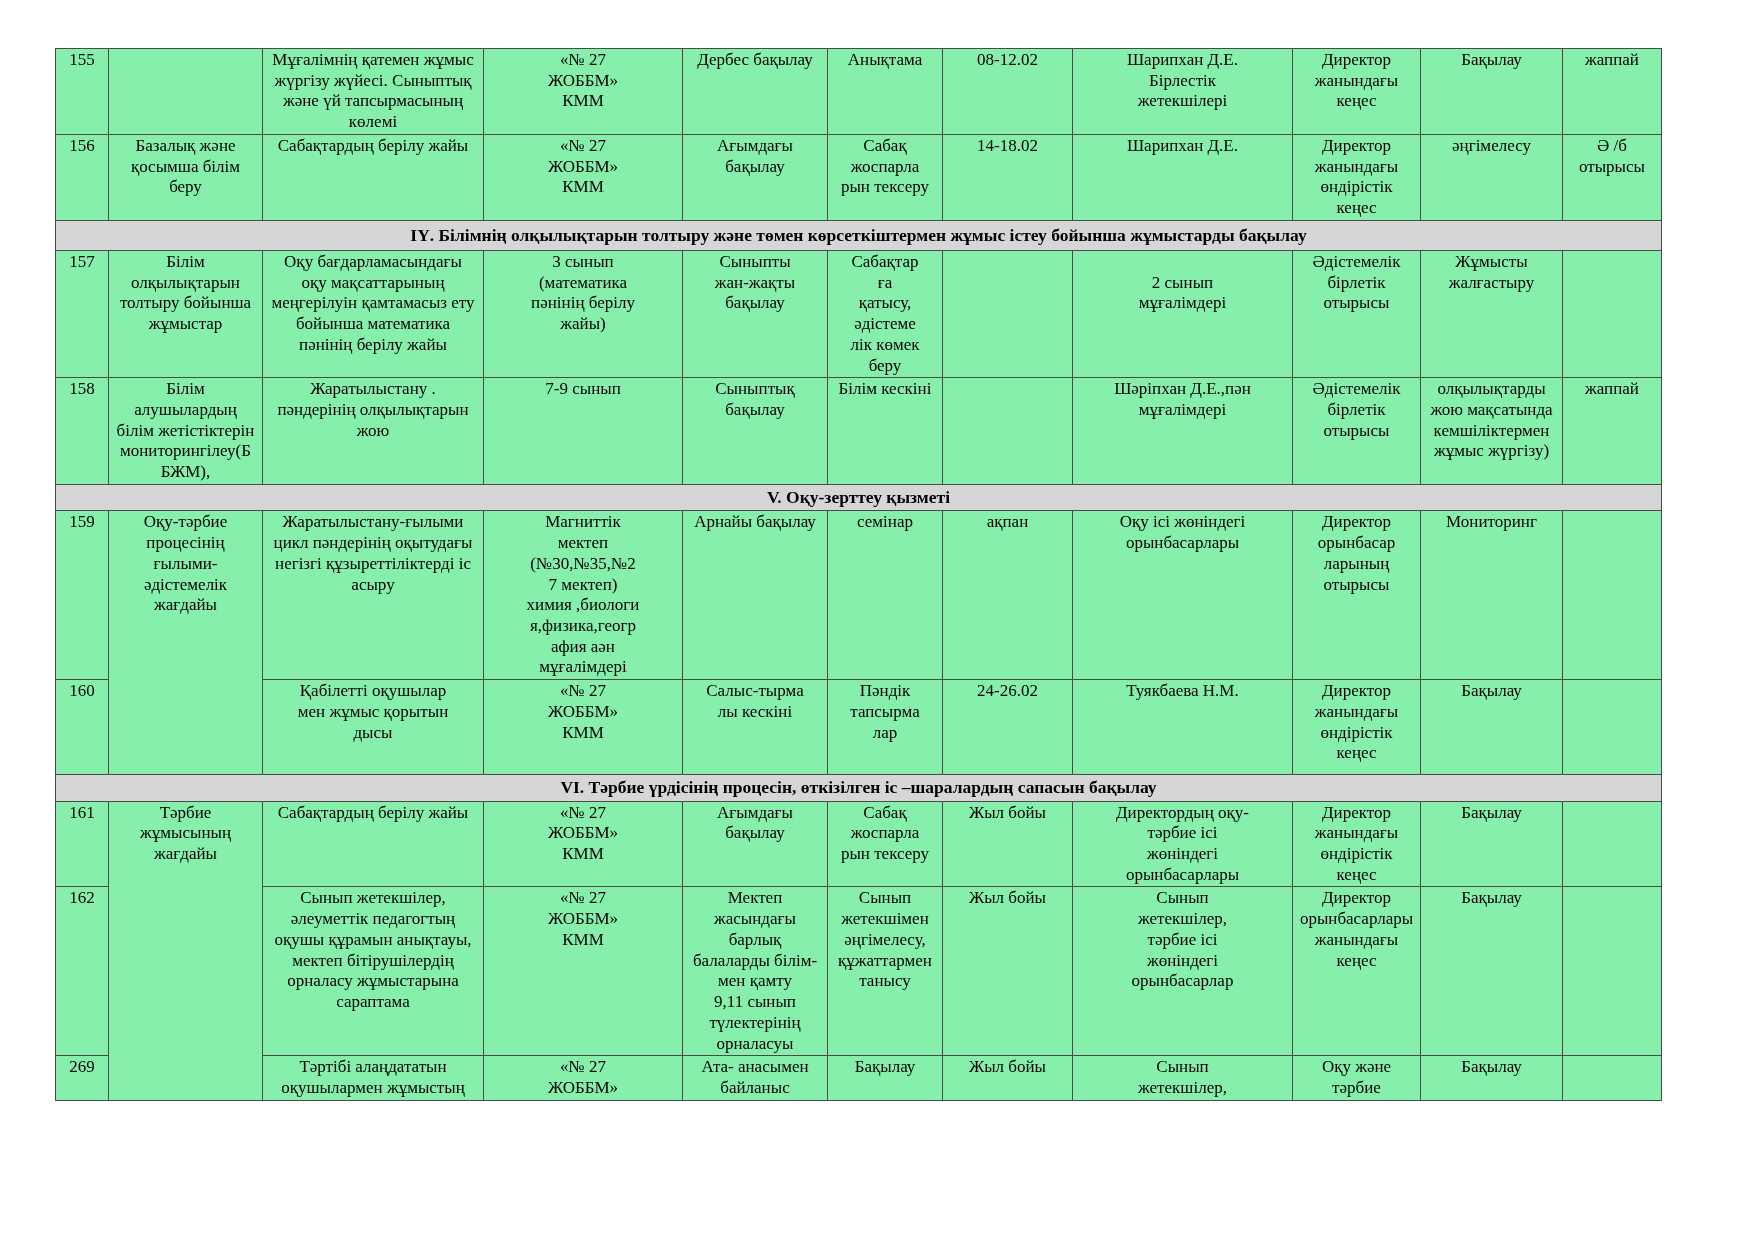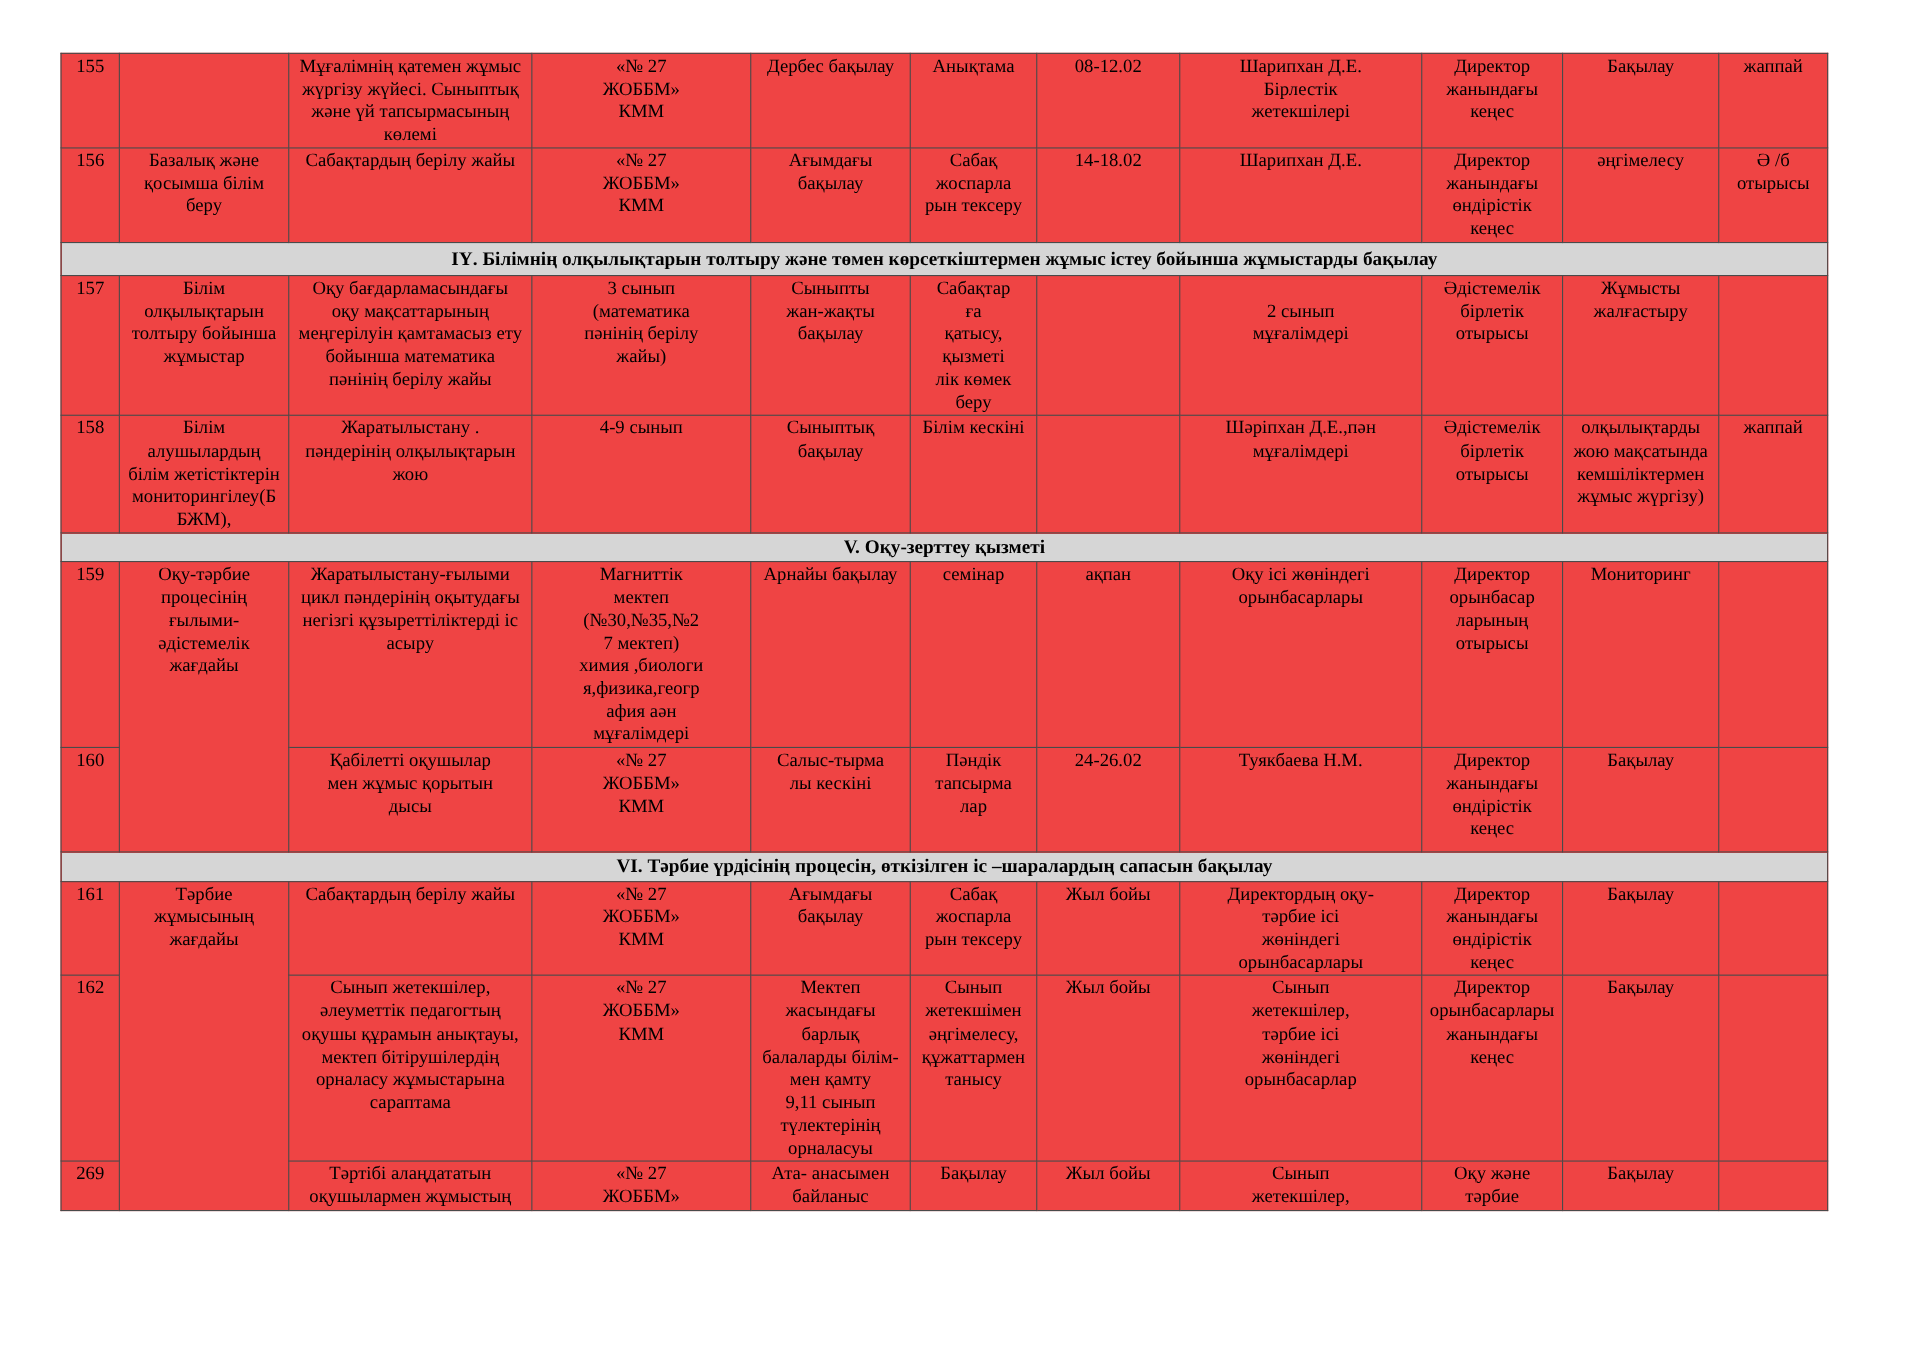--- a/index.html
+++ b/index.html
@@ -3,21 +3,21 @@
 <meta charset="utf-8">
 <style>
   html,body { margin:0; padding:0; background:#e8e8e8; }
   .page {
     width:1754px; height:1241px; background:#ffffff; position:relative;
     font-family:"Liberation Serif","DejaVu Serif",serif; color:#000;
   }
   table.plan {
     position:absolute; left:55px; top:48px;
     border-collapse:collapse; table-layout:fixed; width:1606px;
-    background:#ef4444;
+    background:#86efac;
   }
   table.plan td {
     border:1px solid #4a4a4a;
     vertical-align:top; text-align:center;
     font-size:17px; line-height:1.22;
     white-space:pre-line;
     padding:1px 3px;
     overflow:hidden;
     box-sizing:border-box;
     word-wrap:break-word;
@@ -119,21 +119,21 @@
       <td>3 сынып
 (математика
 пәнінің берілу
 жайы)</td>
       <td>Сыныпты
 жан-жақты
 бақылау</td>
       <td>Сабақтар
 ға
 қатысу,
-қызметі
+әдістеме
 лік көмек
 беру</td>
       <td></td>
       <td>
 2 сынып
 мұғалімдері</td>
       <td>Әдістемелік
 бірлетік
 отырысы</td>
       <td>Жұмысты
@@ -144,21 +144,21 @@
     <tr style="height:100px">
       <td>158</td>
       <td>Білім
 алушылардың
 білім жетістіктерін
 мониторингілеу(Б
 БЖМ),</td>
       <td>Жаратылыстану .
 пәндерінің олқылықтарын
 жою</td>
-      <td>4-9 сынып</td>
+      <td>7-9 сынып</td>
       <td>Сыныптық
 бақылау</td>
       <td>Білім кескіні</td>
       <td></td>
       <td>Шәріпхан Д.Е.,пән
 мұғалімдері</td>
       <td>Әдістемелік
 бірлетік
 отырысы</td>
       <td>олқылықтарды

